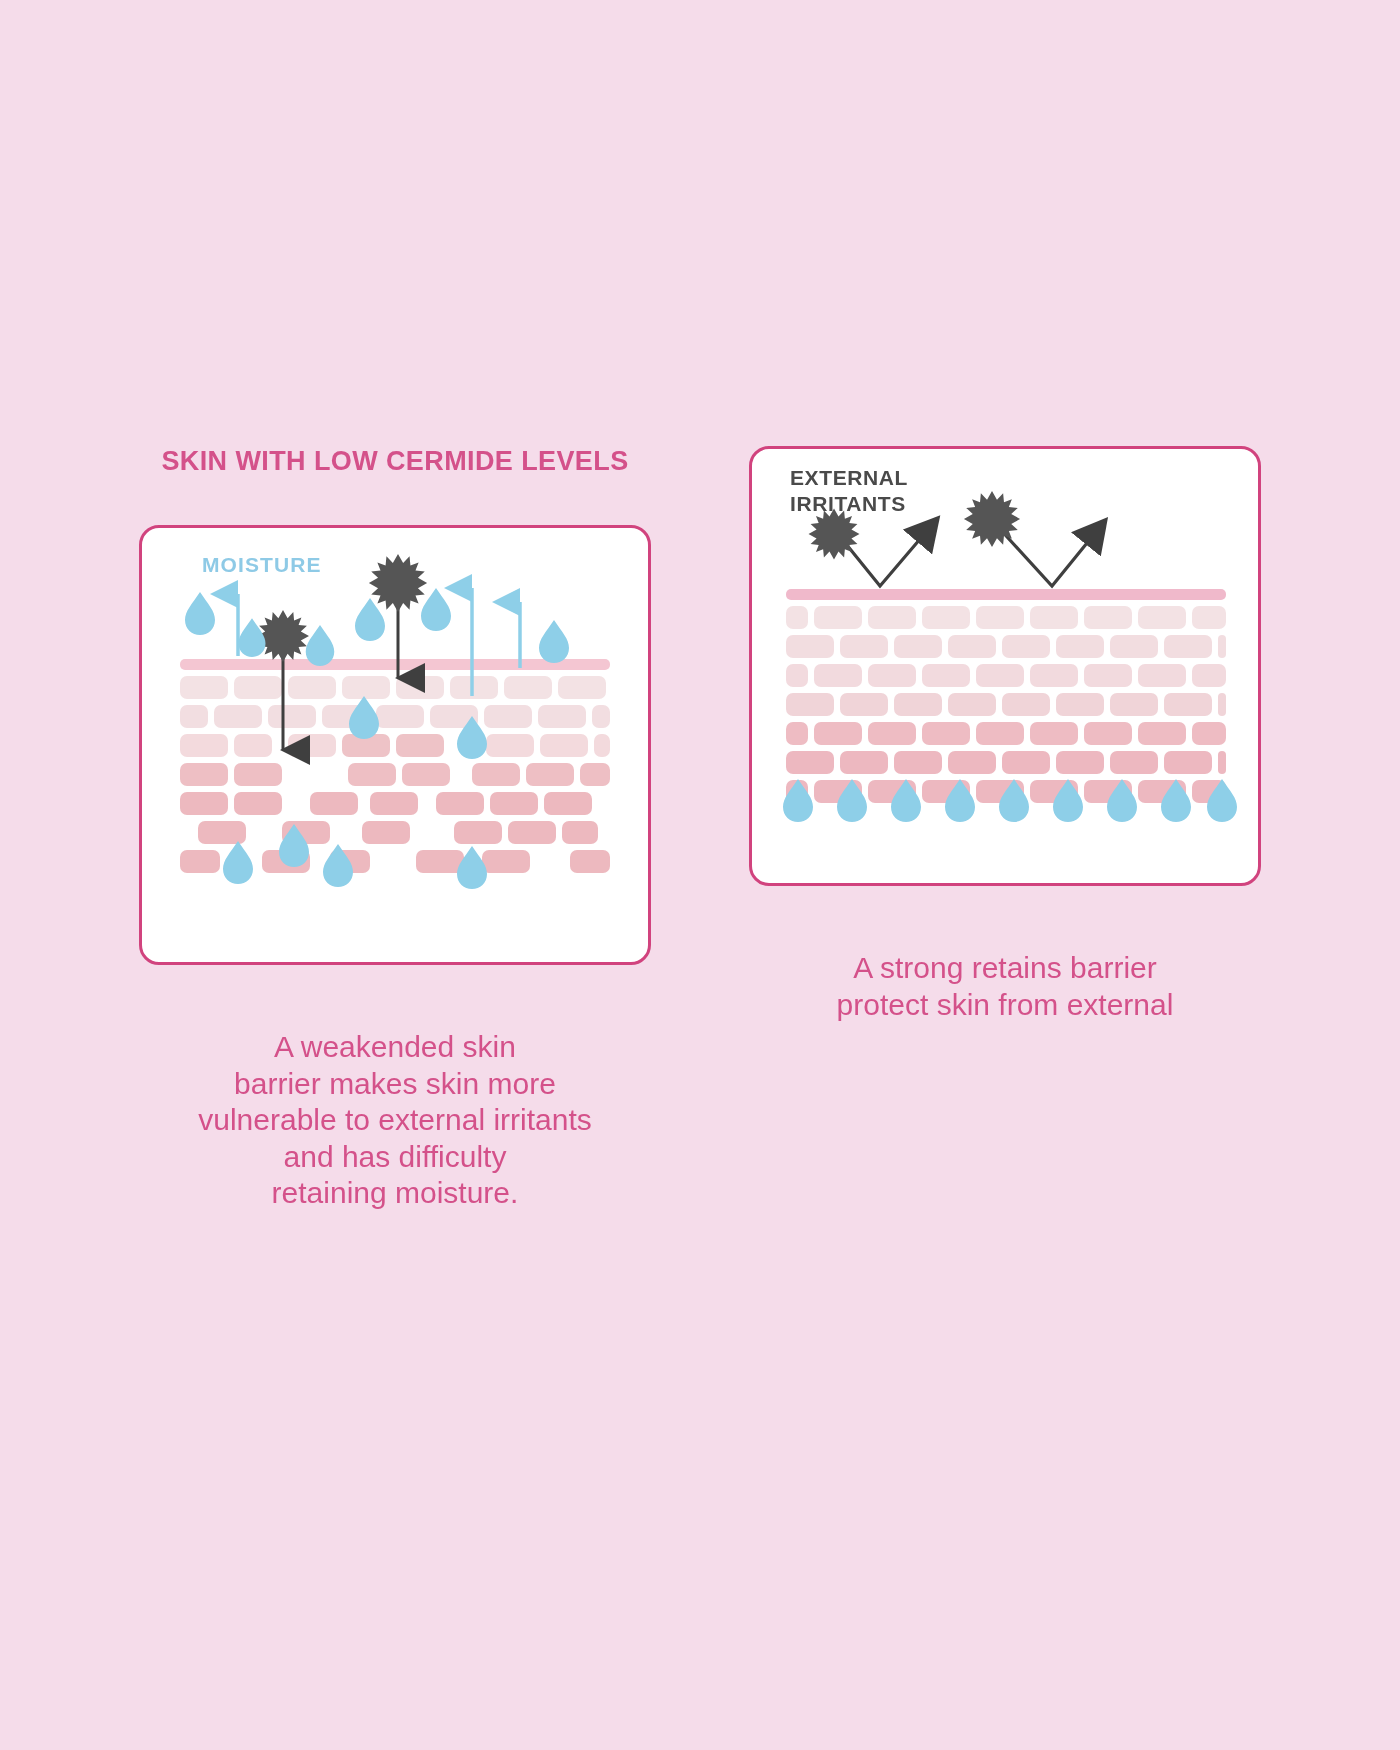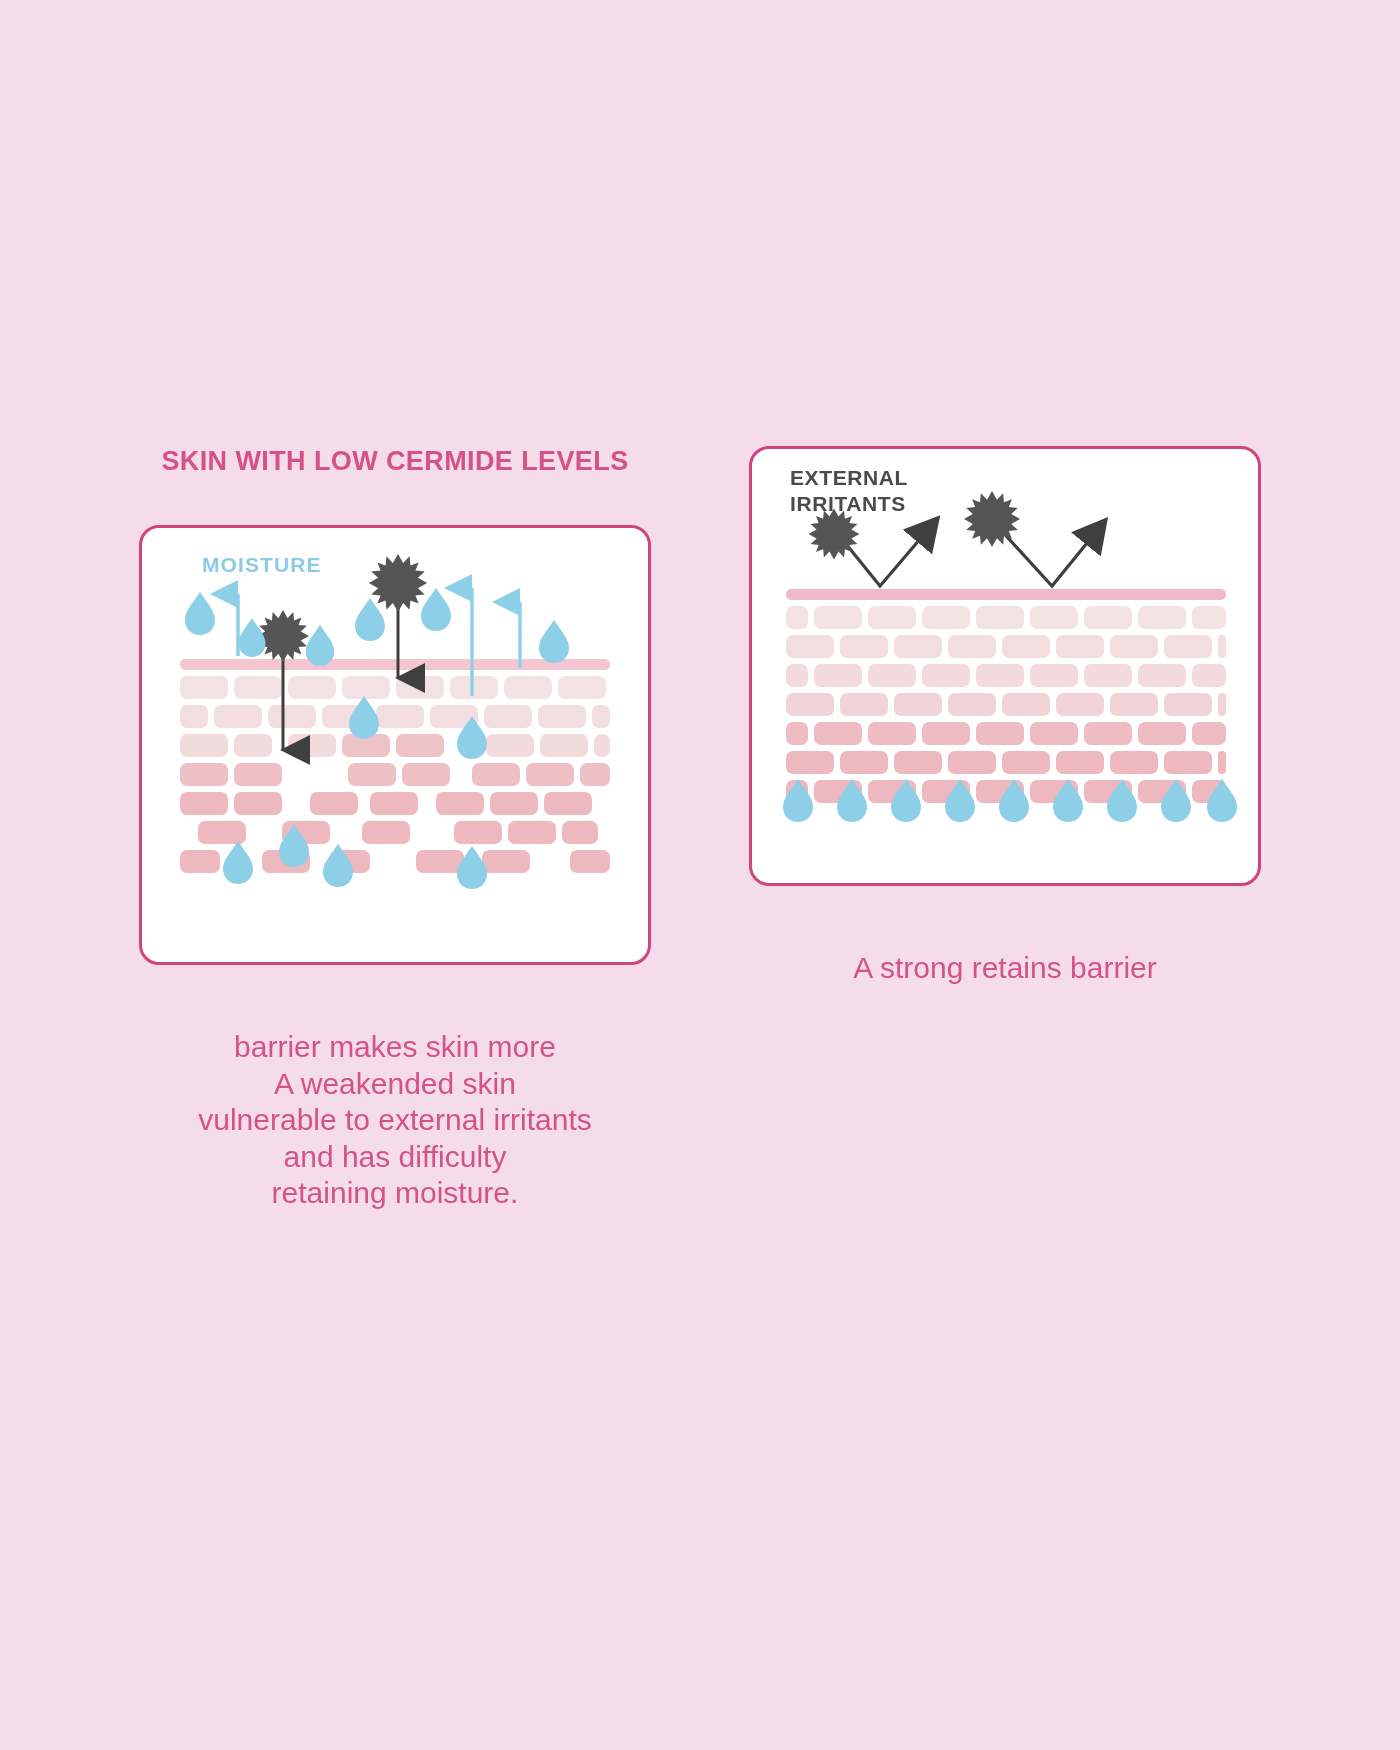--- a/index.html
+++ b/index.html
@@ -222,22 +222,22 @@
 
             <path transform="translate(96,335) scale(1.0)" d="M0,-22 C8,-10 15,-3 15,6 C15,15 8,21 0,21 C-8,21 -15,15 -15,6 C-15,-3 -8,-10 0,-22 Z"></path>
             <path transform="translate(152,318) scale(1.0)" d="M0,-22 C8,-10 15,-3 15,6 C15,15 8,21 0,21 C-8,21 -15,15 -15,6 C-15,-3 -8,-10 0,-22 Z"></path>
             <path transform="translate(196,338) scale(1.0)" d="M0,-22 C8,-10 15,-3 15,6 C15,15 8,21 0,21 C-8,21 -15,15 -15,6 C-15,-3 -8,-10 0,-22 Z"></path>
             <path transform="translate(330,340) scale(1.0)" d="M0,-22 C8,-10 15,-3 15,6 C15,15 8,21 0,21 C-8,21 -15,15 -15,6 C-15,-3 -8,-10 0,-22 Z"></path>
           </g>
         </svg>
       </div>
 
       <div class="caption">
+        <span class="ln">A weakended skin</span>
         <span class="ln">barrier makes skin more</span>
-        <span class="ln">A weakended skin</span>
         <span class="ln">vulnerable to external irritants</span>
         <span class="ln">and has difficulty</span>
         <span class="ln">retaining moisture.</span>
       </div>
     </div>
 
     <div class="column">
 
       <div class="card">
         <svg width="506" height="434" viewBox="0 0 506 434">
@@ -364,17 +364,18 @@
             <path transform="translate(316,352)" d="M0,-22 C8,-10 15,-3 15,6 C15,15 8,21 0,21 C-8,21 -15,15 -15,6 C-15,-3 -8,-10 0,-22 Z"></path>
             <path transform="translate(370,352)" d="M0,-22 C8,-10 15,-3 15,6 C15,15 8,21 0,21 C-8,21 -15,15 -15,6 C-15,-3 -8,-10 0,-22 Z"></path>
             <path transform="translate(424,352)" d="M0,-22 C8,-10 15,-3 15,6 C15,15 8,21 0,21 C-8,21 -15,15 -15,6 C-15,-3 -8,-10 0,-22 Z"></path>
             <path transform="translate(470,352)" d="M0,-22 C8,-10 15,-3 15,6 C15,15 8,21 0,21 C-8,21 -15,15 -15,6 C-15,-3 -8,-10 0,-22 Z"></path>
           </g>
         </svg>
       </div>
 
       <div class="caption">
         <span class="ln">A strong retains barrier</span>
+        <span class="ln">protect skin from external</span>
       </div>
     </div>
 
   </div>
 </div>
 
 </body></html>

